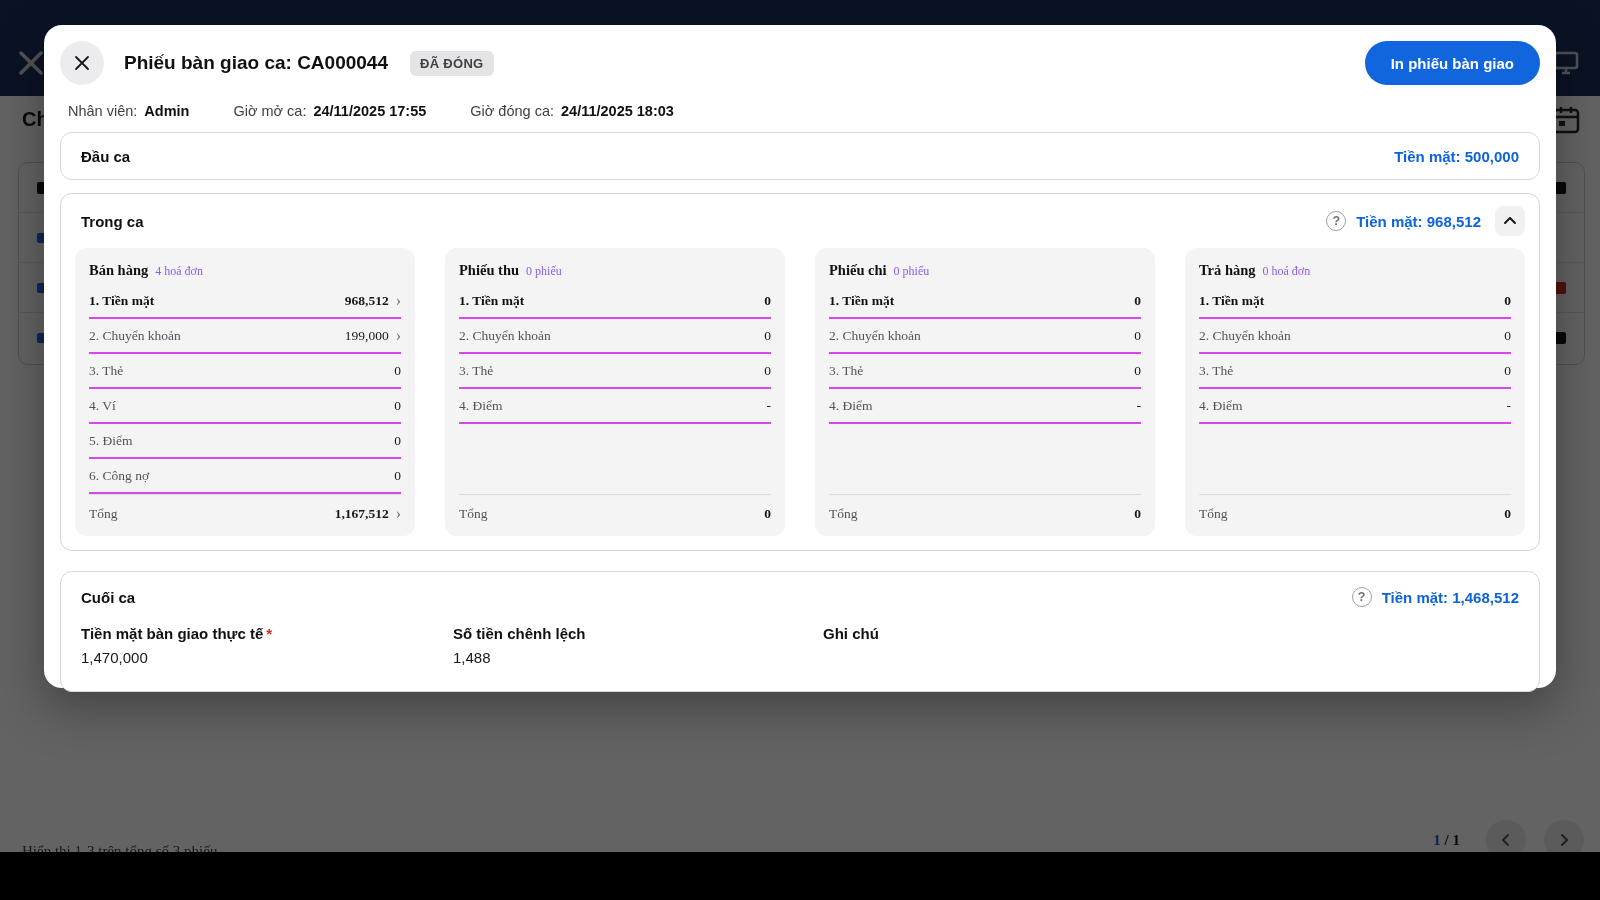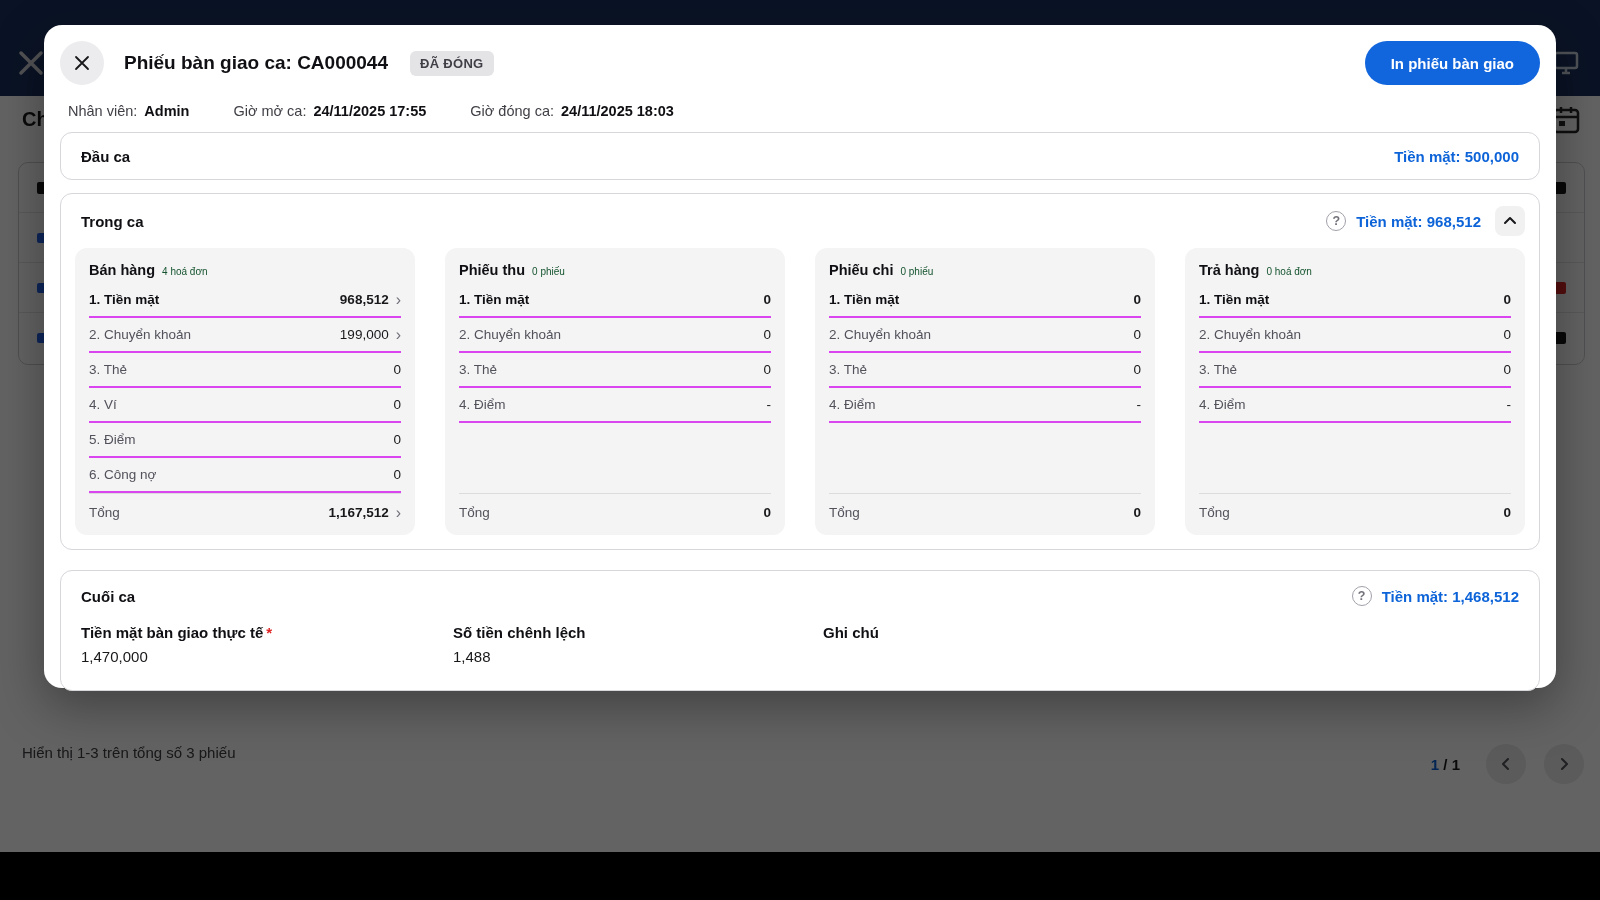--- a/index.html
+++ b/index.html
@@ -14,21 +14,21 @@
   .bg-heading { position:absolute; top:108px; left:22px; font-size:20px; font-weight:700; color:#18181b; }
   .bg-calendar { position:absolute; top:104px; left:1551px; }
   .bg-card { position:absolute; top:162px; left:18px; width:1567px; height:203px; background:#ffffff; border:1px solid #cfcfd4; border-radius:10px; }
   .bg-card .bg-row { height:50px; border-bottom:1px solid #e4e4e7; display:flex; align-items:center; justify-content:space-between; padding:0 18px; }
   .bg-card .bg-row:last-child { border-bottom:none; }
   .frag { border-radius:2px; }
   .frag.dark { width:16px; height:12px; background:#18181b; }
   .frag.blue { width:18px; height:10px; background:#2563eb; }
   .frag.red { width:12px; height:12px; background:#dc2626; }
   .frag.none { width:12px; height:10px; background:transparent; }
-  .bg-footer { position:absolute; top:744px; left:0; right:0; height:44px; display:flex; align-items:flex-start; justify-content:space-between; padding:0 16px 0 22px; }
+  .bg-footer { position:absolute; top:816px; left:0; right:0; height:44px; display:flex; align-items:flex-end; justify-content:space-between; padding:0 16px 0 22px;font-family:Liberation Serif, serif; }
   .bg-footer-text { font-size:15px; color:#404046; }
   .bg-pager { display:flex; align-items:center; gap:18px; }
   .bg-page-nums { font-size:15px; font-weight:700; color:#18181b; margin-right:8px; }
   .bg-page-nums .cur { color:#0d63d8; }
   .pager-btn { width:40px; height:40px; border-radius:50%; background:#e9e9ec; display:flex; align-items:center; justify-content:center; border:none; }
   .black-strip { position:absolute; left:0; right:0; bottom:0; height:48px; background:#000000; }
 
   
   .overlay { position:absolute; inset:0; background:rgba(0,0,0,0.61); z-index:5; }
 
@@ -54,25 +54,25 @@
   .card-row { display:flex; align-items:center; justify-content:space-between; padding:0 20px; height:46px; }
   .card-title { font-size:15px; font-weight:700; color:#101014; }
   .cash-link { font-size:15px; font-weight:700; color:#0d63d8; }
   .head-right { display:flex; align-items:center; gap:10px; }
   .q-icon { width:20px; height:20px; border-radius:50%; border:1.5px solid #a1a1aa; color:#71717a;
             font-size:12.5px; font-weight:700; display:flex; align-items:center; justify-content:center; }
   .collapse-btn { width:30px; height:30px; border-radius:8px; background:#f1f1f2; border:none;
                   display:flex; align-items:center; justify-content:center; cursor:pointer; margin-left:4px; }
 
   .trongca-head { height:54px; padding:0 14px 0 20px; }
-  .cols { display:grid; grid-template-columns:repeat(4,1fr); gap:30px; margin:0 14px 14px; }
+  .cols { display:grid; grid-template-columns:repeat(4,1fr); gap:30px; margin:0 14px 14px;font-family:Liberation Serif, serif; }
   .pay-col { background:#f4f4f5; border-radius:12px; padding:6px 14px 4px; display:flex; flex-direction:column; min-height:280px; }
   .pay-head { display:flex; align-items:baseline; gap:7px; padding:8px 0 5px; }
   .pay-head .t { font-size:14.5px; font-weight:700; color:#101014; }
-  .pay-head .s { font-size:10px; color:#14532d; }
+  .pay-head .s { font-size:12px; color:#8b5cf6; }
   .pay-row { height:35px; display:flex; align-items:center; justify-content:space-between;
              border-bottom:2px solid #d946ef; font-size:13.5px; }
   .pay-row:last-of-type { border-bottom:none; }
   .pay-row .l { color:#52525b; }
   .pay-row .v { color:#18181b; display:flex; align-items:center; }
   .pay-row.bold .l { color:#101014; font-weight:700; }
   .pay-row.bold .v { font-weight:700; }
   .chev { color:#71717a; font-size:16px; margin-left:7px; font-weight:400; line-height:1; }
   .col-spacer { flex:1; }
   .pay-total { height:38px; display:flex; align-items:center; justify-content:space-between;

